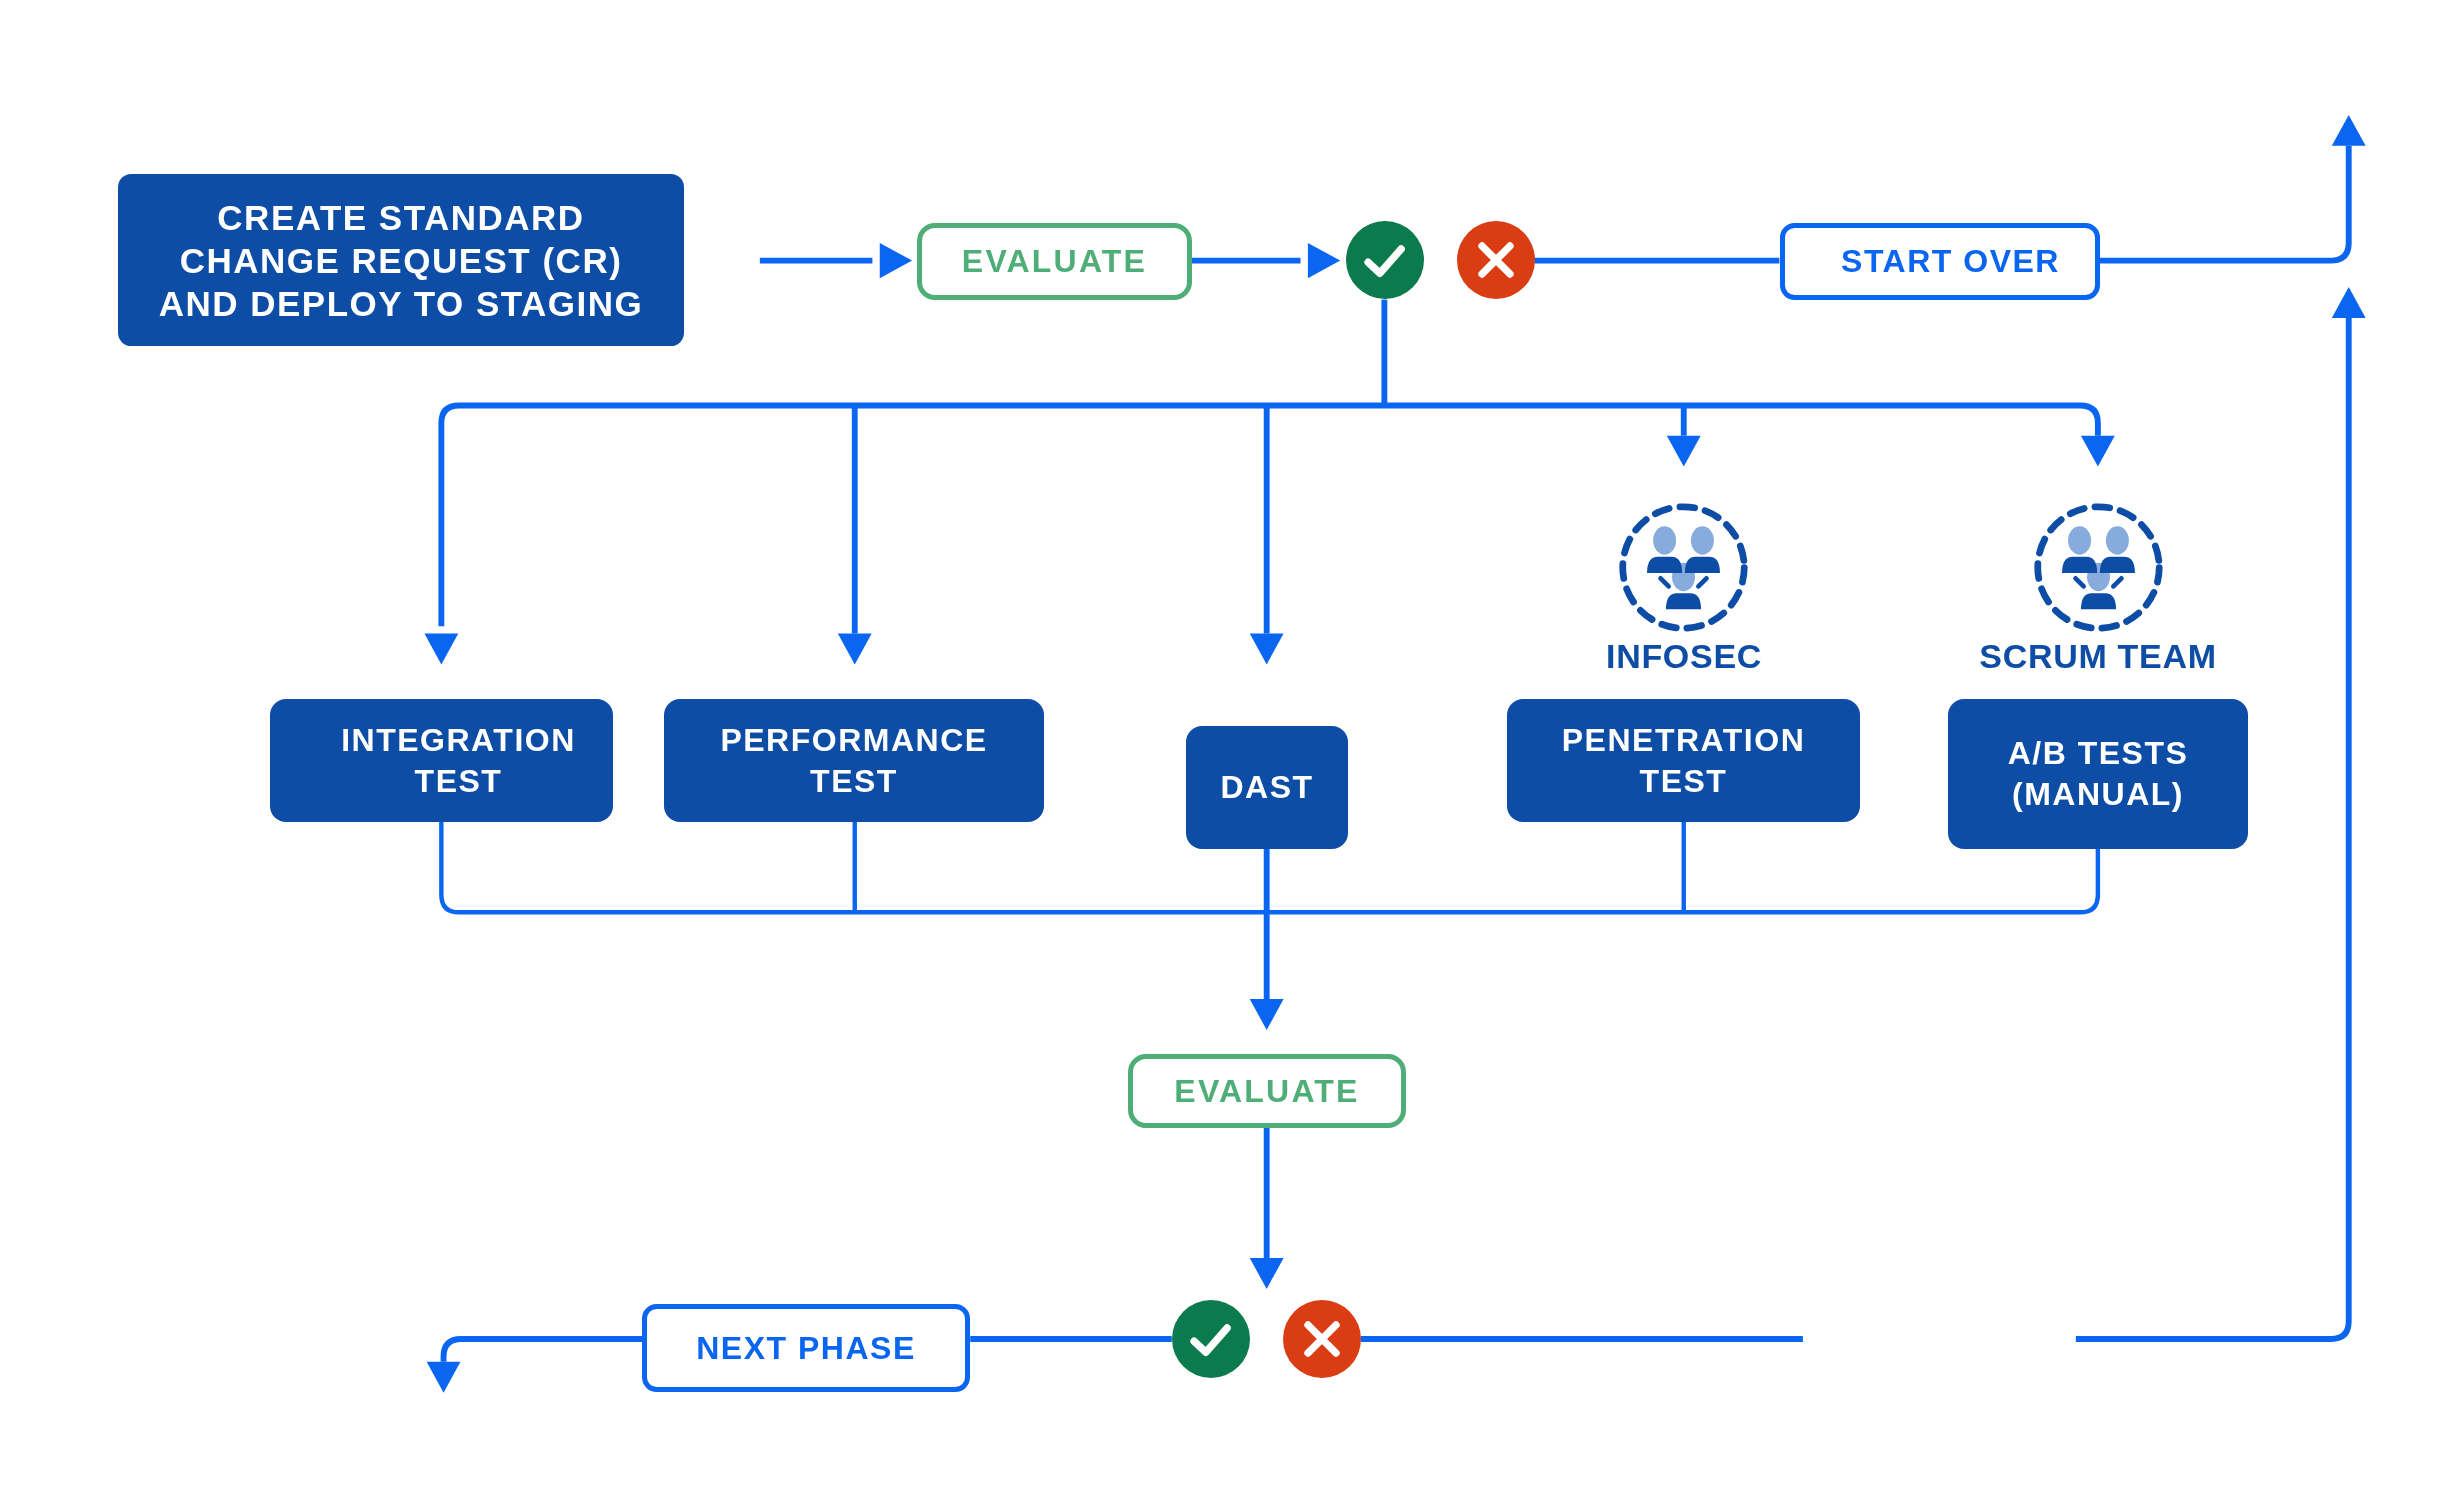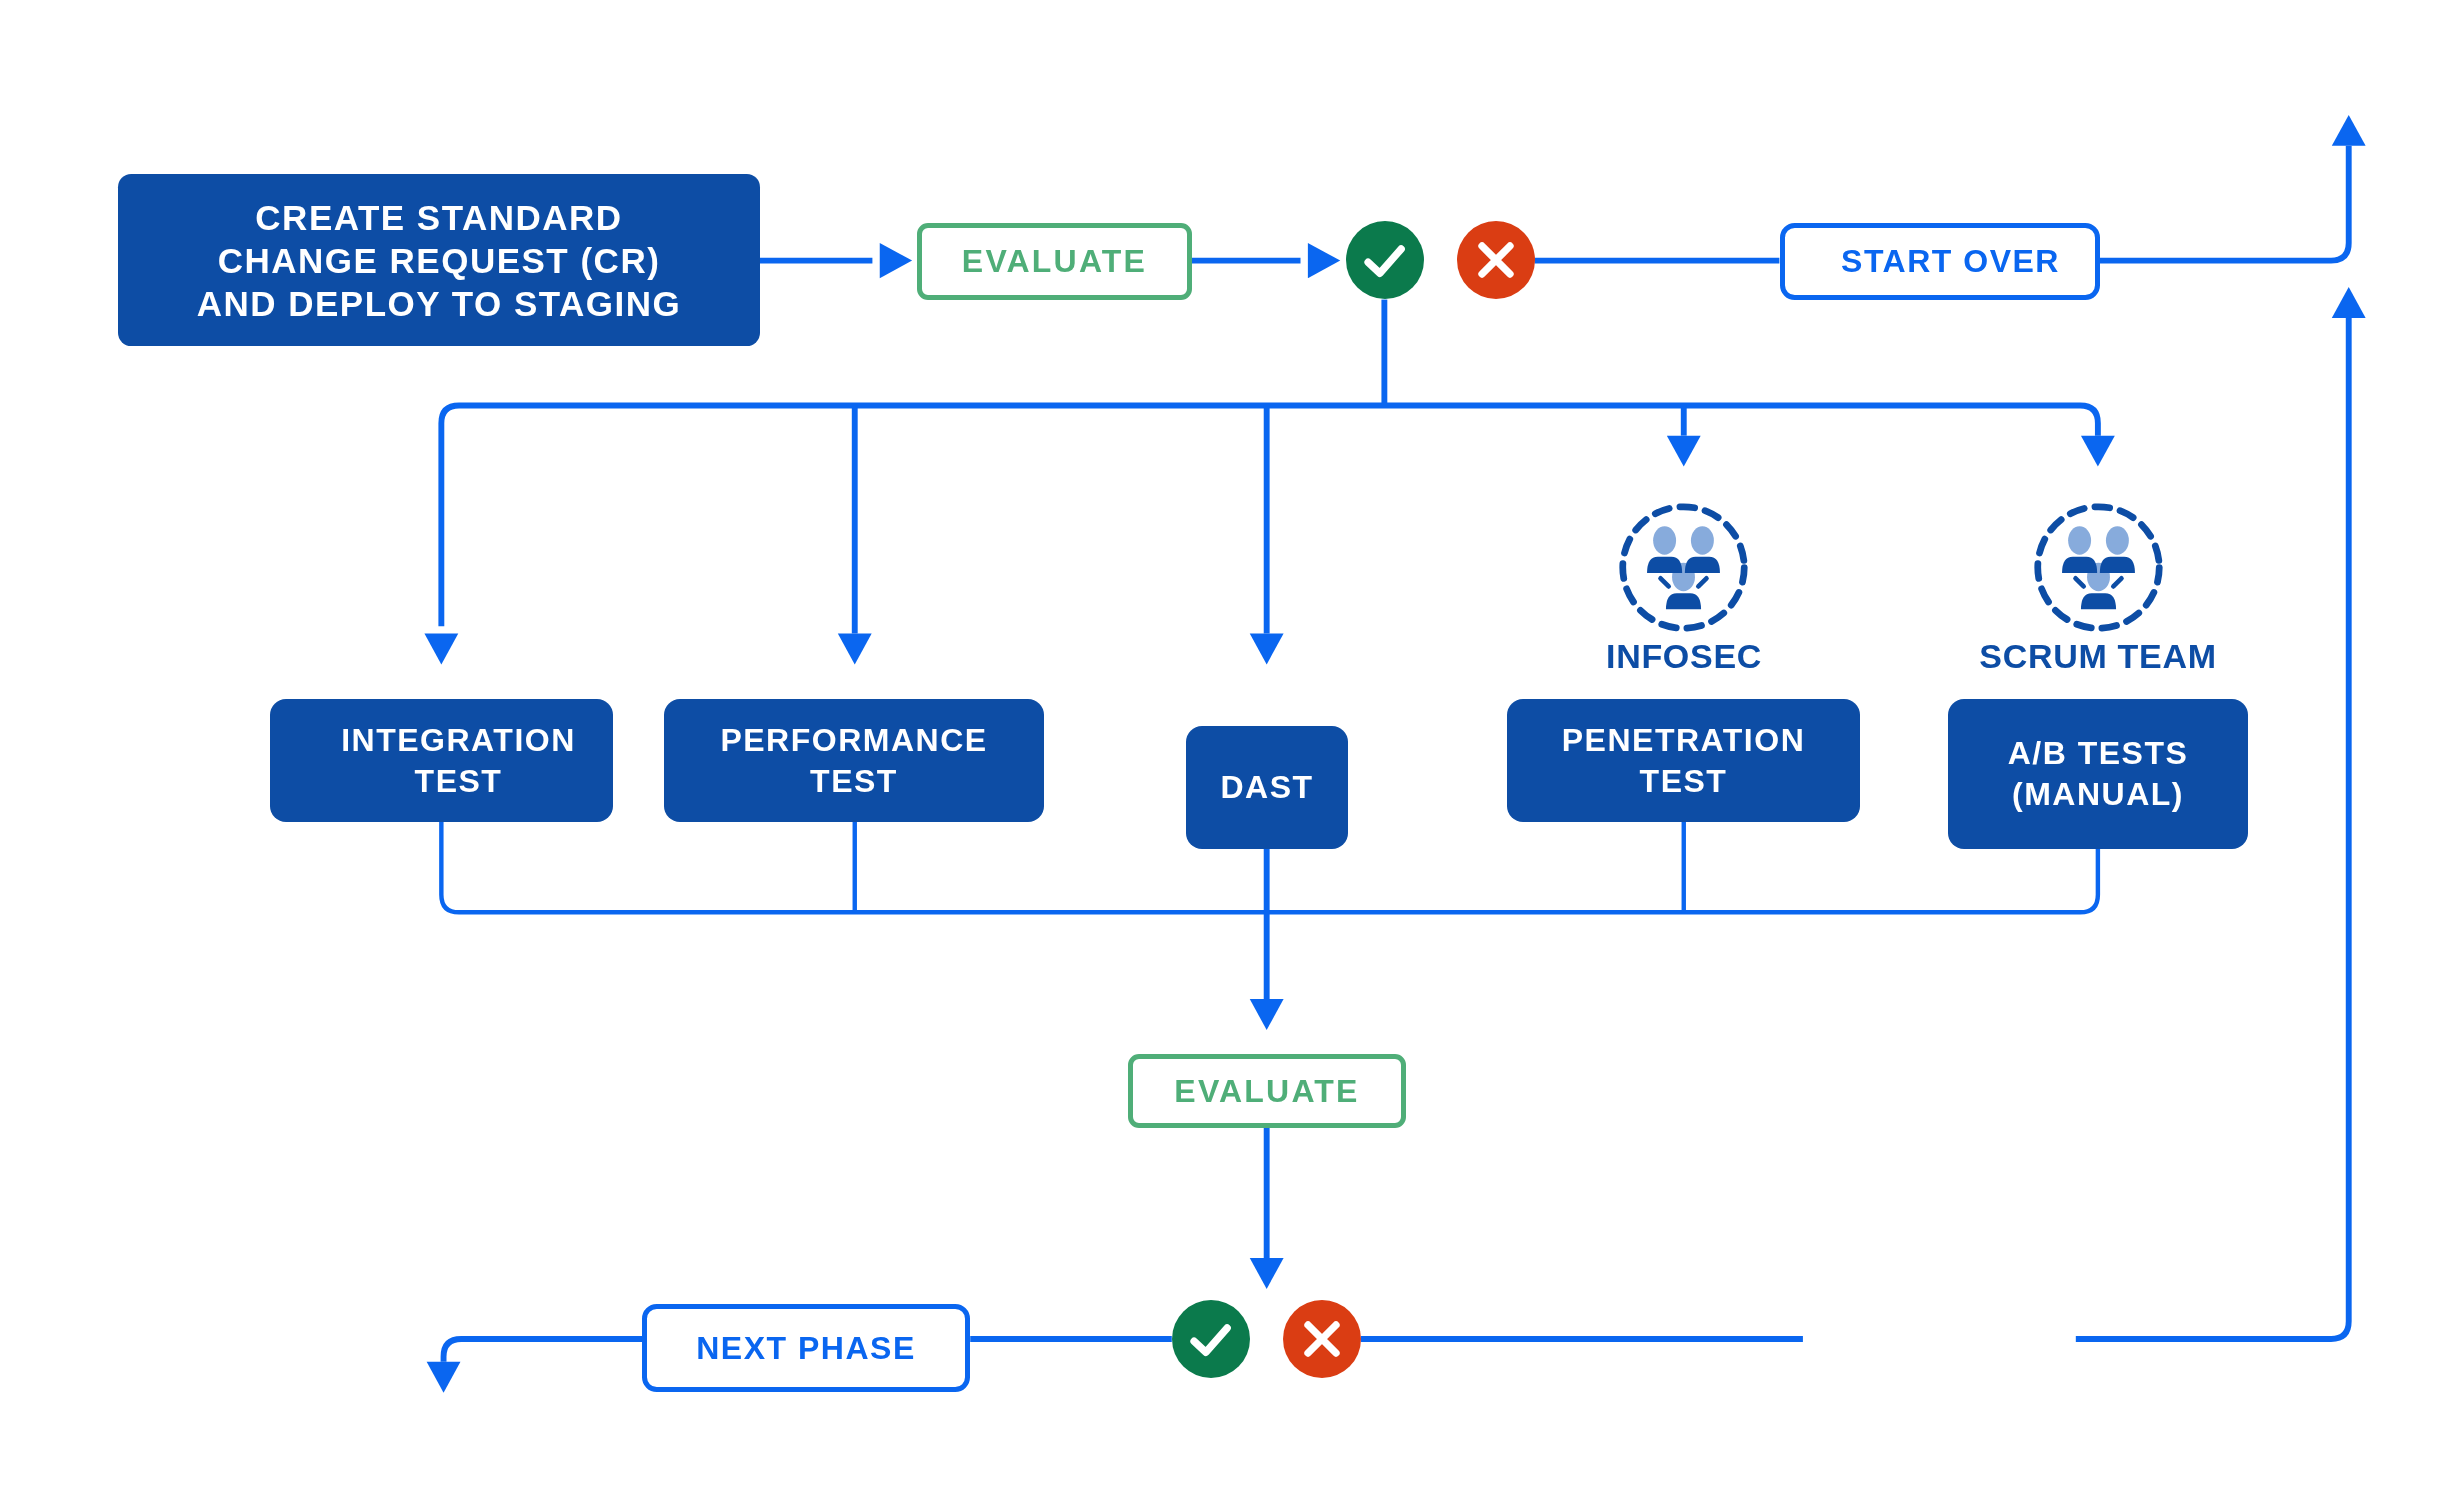--- a/index.html
+++ b/index.html
@@ -8,21 +8,21 @@
   .canvas svg.wires{position:absolute;left:0;top:0;}
   .node{position:absolute;display:flex;align-items:center;justify-content:center;
         text-align:center;box-sizing:border-box;font-weight:bold;white-space:pre-line;}
   .fillbox{background:var(--box-blue,#0D4DA5);color:#fff;border-radius:16px;
            font-size:32px;letter-spacing:1.5px;line-height:41px;}
   .bigbox{border-radius:13.2px;font-size:35px;line-height:43px;letter-spacing:1.5px;}
   .outline-blue{background:#fff;border:5.9px solid var(--line-blue,#0A66F0);
                 color:var(--line-blue,#0A66F0);border-radius:14.7px;
                 font-size:32px;letter-spacing:1.5px;}
   .outline-green{background:#fff;border:5.9px solid var(--green-outline,#4FAE78);
-                 color:var(--green-outline,#4FAE78);border-radius:11px;
+                 color:var(--green-outline,#4FAE78);border-radius:18px;
                  font-size:32px;letter-spacing:2.2px;}
   .status{position:absolute;width:78px;height:78px;border-radius:50%;
           display:flex;align-items:center;justify-content:center;}
   .status.pass{background:var(--green-circle,#0B7A4C);}
   .status.fail{background:var(--red-circle,#DA3D13);}
   .team{position:absolute;width:135px;height:135px;}
   .team-label{position:absolute;height:38px;color:var(--box-blue,#0D4DA5);
               font-size:34px;font-weight:bold;letter-spacing:0.7px;
               display:flex;align-items:center;justify-content:center;}
 </style>
@@ -65,21 +65,21 @@
       <polygon points="1162,903 1139,861 1185,861"></polygon>
       <polygon points="1722,903 1699,861 1745,861"></polygon>
       <polygon points="2289,634 2266,592 2312,592"></polygon>
       <polygon points="2852,634 2829,592 2875,592"></polygon>
       <polygon points="1722,1400 1699,1358 1745,1358"></polygon>
       <polygon points="1722,1752 1699,1710 1745,1710"></polygon>
       <polygon points="603,1893 580,1851 626,1851"></polygon>
     </g>
   </svg>
 
-  <div class="node fillbox bigbox" style="left:118px;top:174px;width:642px;height:172px;">CREATE STANDARD
+  <div class="node fillbox bigbox" style="left:118px;top:174px;width:566px;height:172px;">CREATE STANDARD
 CHANGE REQUEST (CR)
 AND DEPLOY TO STAGING</div>
 
   <div class="node outline-green" style="left:917px;top:223px;width:275px;height:77px;">EVALUATE</div>
 
   <div class="status pass" style="left:1346px;top:221px;">
     <svg width="78" height="78" viewBox="0 0 106 106">
       <polyline points="30,56 46,71 75,38" fill="none" stroke="#fff" stroke-width="10" stroke-linecap="round" stroke-linejoin="round"></polyline>
     </svg>
   </div>

